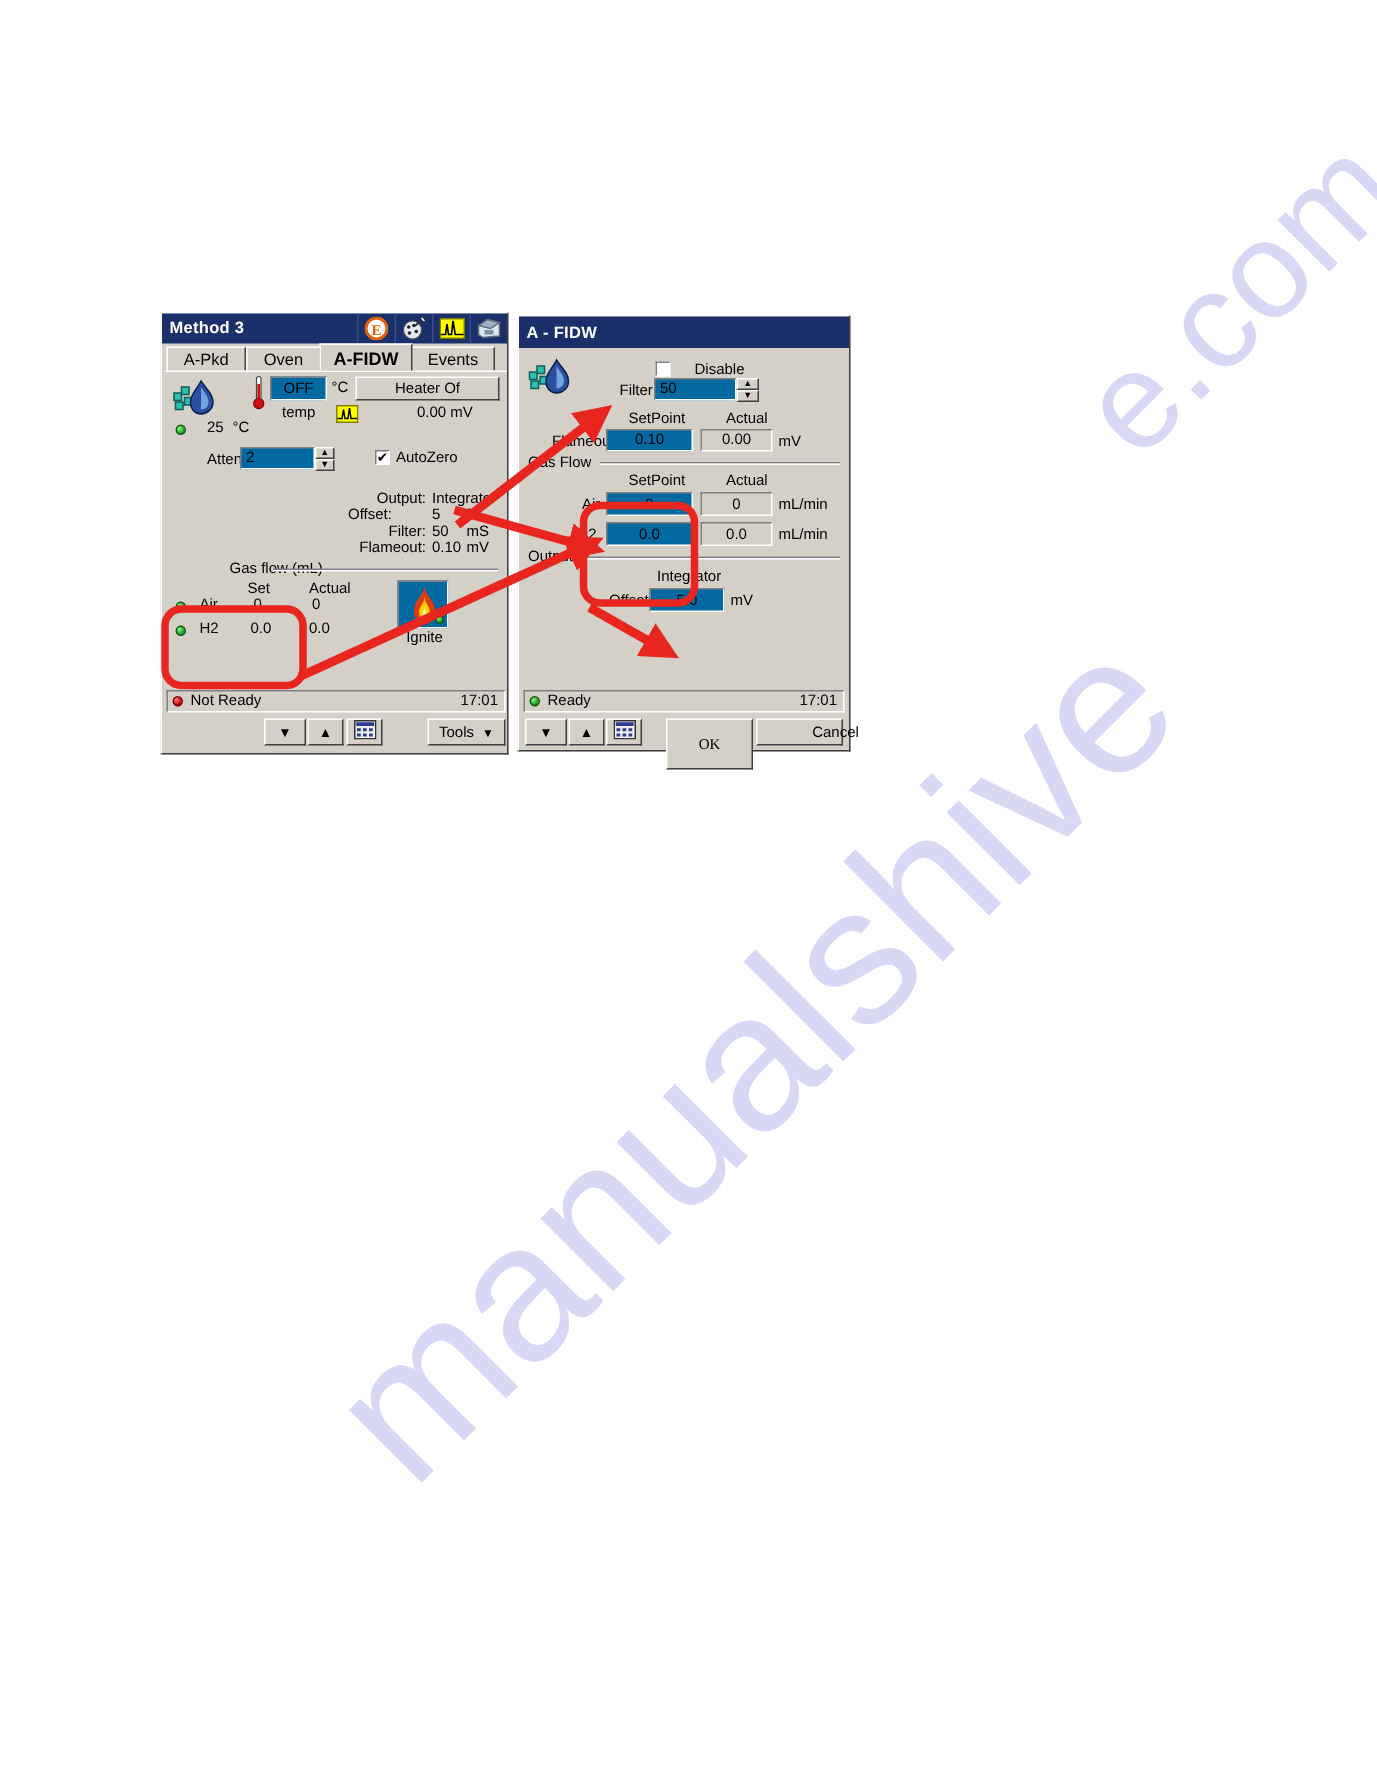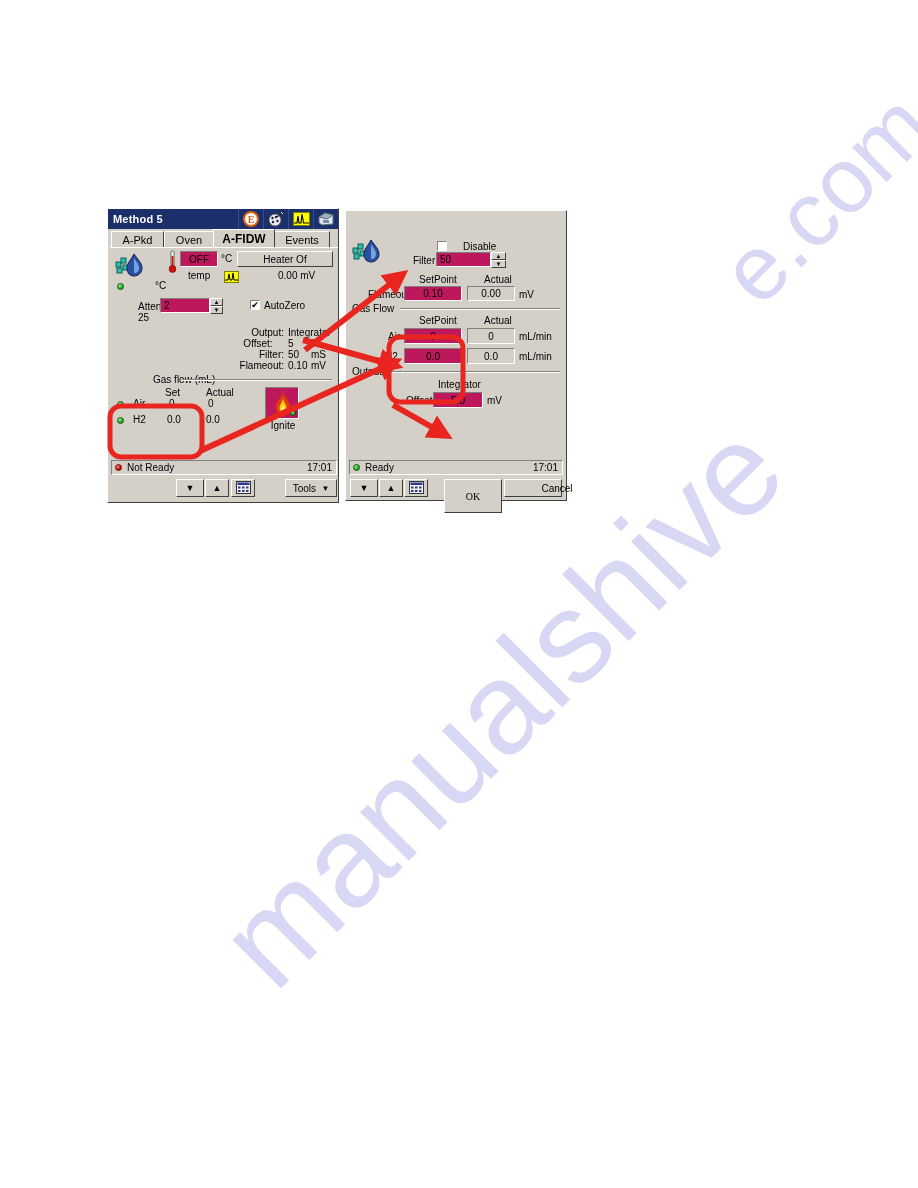--- a/index.html
+++ b/index.html
@@ -60,21 +60,21 @@
   }
   .titlebar .tb-title { flex: 1; letter-spacing: 0.2px; }
   .tb-icons { display: flex; height: 100%; align-items: center; }
   .tb-icon {
     width: 24px; height: 20px;
     display: flex; align-items: center; justify-content: center;
     border-left: 1px solid #3a4d87;
   }
 
   .sunken {
-    background: #be185d;
+    background: #0369a1;
     border-top: 1px solid #808080;
     border-left: 1px solid #808080;
     border-right: 1px solid #ffffff;
     border-bottom: 1px solid #ffffff;
     box-sizing: border-box;
     text-align: right;
   }
   .readonly {
     background: #d4d0c8;
     border-top: 1px solid #808080;
@@ -198,21 +198,21 @@
 </style>
 </head>
 <body>
 
 <div class="watermark" id="wm-top">e.com</div>
 <div class="watermark" id="wm-bottom">manualshive</div>
 
 <div class="win" id="left-panel" style="left:107px; top:208px; width:232px; height:295px;">
 
   <div class="titlebar" style="width:100%;">
-    <span class="tb-title">Method 5</span>
+    <span class="tb-title">Method 3</span>
     <span class="tb-icons">
       <span class="tb-icon">
         <svg width="16" height="16" viewBox="0 0 16 16">
           <circle cx="8" cy="8" r="7" fill="#fff" stroke="#e06010" stroke-width="2"></circle>
           <text x="8" y="12" font-size="10" font-weight="bold" fill="#e06010" text-anchor="middle" font-family="Liberation Serif, serif">E</text>
         </svg>
       </span>
       <span class="tb-icon">
         <svg width="16" height="16" viewBox="0 0 16 16">
           <circle cx="7" cy="9" r="6" fill="#e8e8f0" stroke="#555" stroke-width="0.8"></circle>
@@ -286,39 +286,39 @@
     <span class="lbl" style="left:78px; top:22px;">temp</span>
     <span style="position:absolute; left:114px; top:21px;">
       <svg width="15" height="12" viewBox="0 0 15 12">
         <rect x="0.5" y="0.5" width="14" height="11" fill="#ffff00" stroke="#808000"></rect>
         <polyline points="1,9 4,9 5,3 6,9 8,9 9,2 10,9 14,9" fill="none" stroke="#000" stroke-width="1"></polyline>
       </svg>
     </span>
     <span class="lbl" style="left:168px; top:22px;">0.00  mV</span>
 
     <span class="led" style="left:7px; top:35px;"></span>
-    <span class="lbl" style="left:28px; top:32px;margin-top:32px;">25</span>
+    <span class="lbl" style="left:28px; top:32px;">25</span>
     <span class="lbl" style="left:45px; top:32px;">°C</span>
 
     <span class="lbl" style="left:28px; top:53px;">Atten</span>
     <div class="sunken fld" style="position:absolute; left:50px; top:50px; width:50px; height:15px; justify-content:flex-start; padding-left:3px;">
       <span>2</span>
     </div>
     <div class="spin" style="left:100px; top:50px; height:15px;">
       <div>▲</div>
       <div>▼</div>
     </div>
 
     <span class="chk" style="left:140px; top:52px;">✔</span>
     <span class="lbl" style="left:154px; top:52px;">AutoZero</span>
 
     <span class="lbl" style="left:122px; top:79px; text-align:right; width:52px;">Output:</span>
     <span class="lbl" style="left:178px; top:79px;">Integrator</span>
 
-    <span class="lbl" style="left:122px; top:90px; text-align:center; width:52px;">Offset:</span>
+    <span class="lbl" style="left:122px; top:90px; text-align:left; width:52px;">Offset:</span>
     <span class="lbl" style="left:178px; top:90px;">5</span>
     <span class="lbl" style="left:201px; top:90px;">%</span>
 
     <span class="lbl" style="left:122px; top:101px; text-align:right; width:52px;">Filter:</span>
     <span class="lbl" style="left:178px; top:101px;">50</span>
     <span class="lbl" style="left:201px; top:101px;">mS</span>
 
     <span class="lbl" style="left:108px; top:112px; text-align:right; width:66px;">Flameout:</span>
     <span class="lbl" style="left:178px; top:112px;">0.10</span>
     <span class="lbl" style="left:201px; top:112px;">mV</span>
@@ -381,20 +381,23 @@
     </span>
   </div>
   <div class="btn" style="position:absolute; left:177px; top:270px; width:52px; height:18px; justify-content:space-around; padding:0 4px;">
     <span>Tools</span>
     <span style="font-size:8px;">▼</span>
   </div>
 </div>
 
 <div class="win" id="right-panel" style="left:345px; top:210px; width:222px; height:291px;">
 
+  <div class="titlebar" style="width:100%; height:21px;">
+    <span class="tb-title">A - FIDW</span>
+  </div>
 
   <div style="position:absolute; left:2px; top:22px; width:218px; height:220px; background:#d4d0c8;">
 
     <span style="position:absolute; left:4px; top:5px;">
       <svg width="30" height="26" viewBox="0 0 30 26">
         <rect x="1" y="10" width="5" height="5" fill="#2fbfae" stroke="#0b5f57"></rect>
         <rect x="6" y="6" width="5" height="5" fill="#2fbfae" stroke="#0b5f57"></rect>
         <rect x="2" y="16" width="5" height="5" fill="#2fbfae" stroke="#0b5f57"></rect>
         <rect x="8" y="13" width="5" height="5" fill="#2fbfae" stroke="#0b5f57"></rect>
         <path d="M19 2 C23 8 27 11 27 16 C27 21 23 24 19 24 C15 24 12 21 12 16 C12 11 16 8 19 2Z" fill="#2b4f9e" stroke="#0a1f4d"></path>

